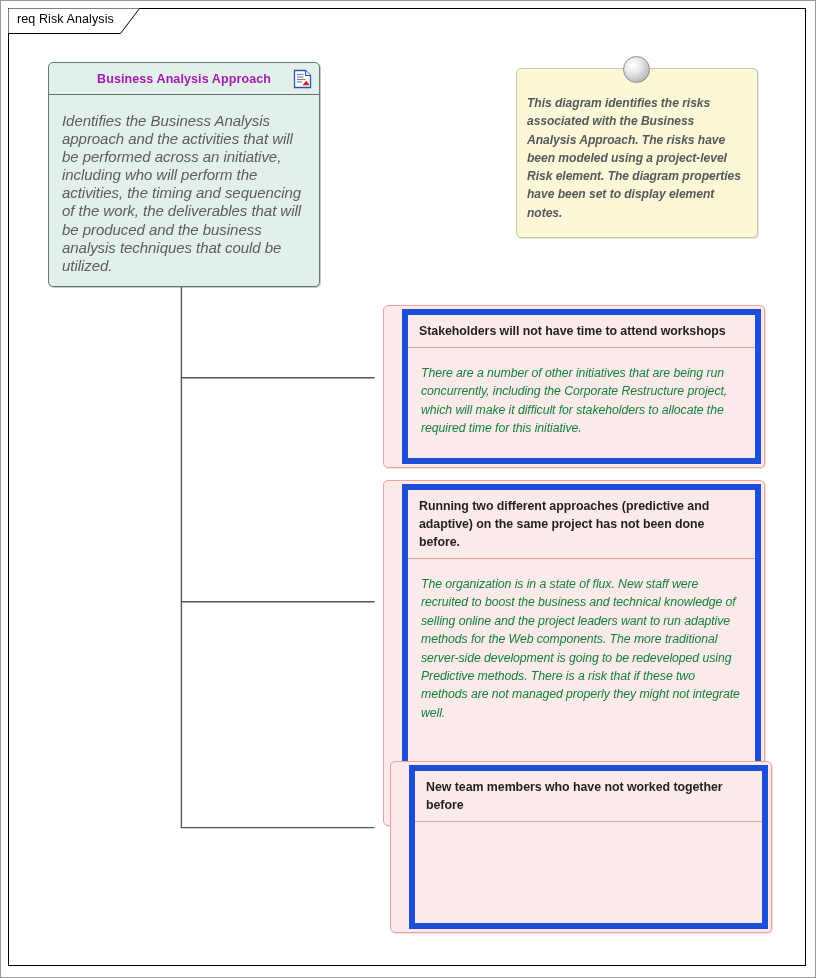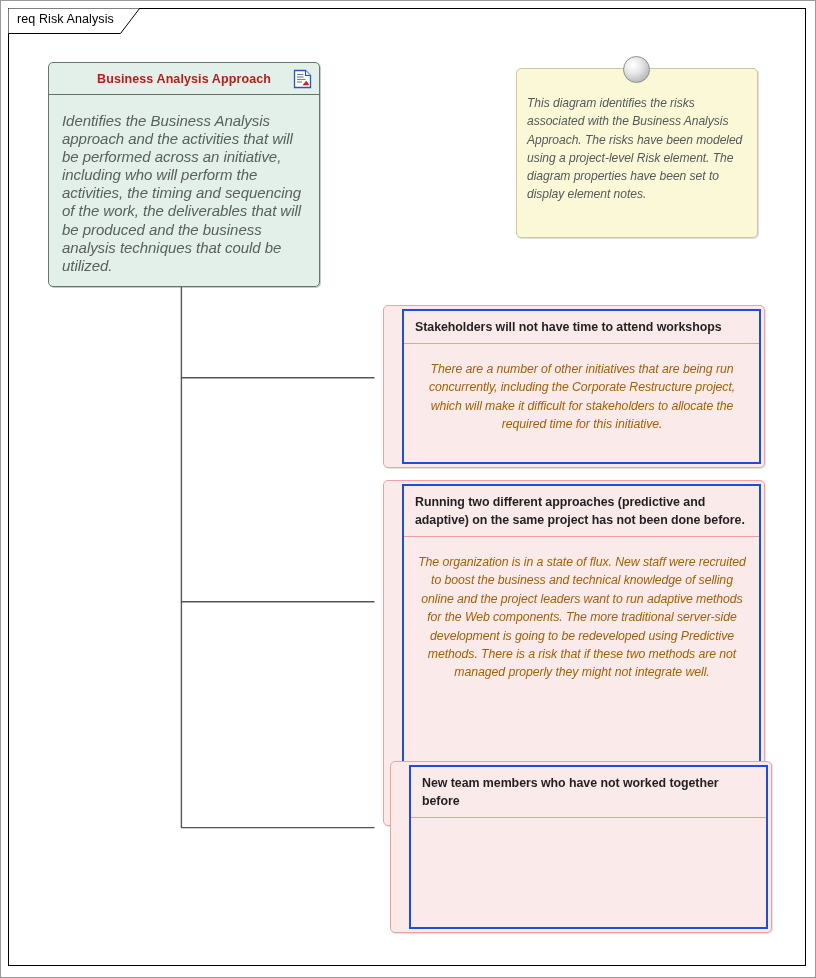--- a/index.html
+++ b/index.html
@@ -97,21 +97,21 @@
     box-sizing: border-box;
     border-bottom: 1px solid #5f736a;
     display: flex;
     align-items: center;
     justify-content: center;
     padding: 0 12px;
   }
   .req-title {
     font-size: 12.5px;
     font-weight: bold;
-    color: #b91c1c;
+    color: #a21caf;
     text-align: center;
     letter-spacing: 0.1px;
   }
   .req-icon {
     position: absolute;
     right: 7px;
     top: 6px;
     width: 19px;
     height: 20px;
   }
@@ -126,20 +126,21 @@
     letter-spacing: -0.05px;
   }
 
   
   .note-wrap {
     position: absolute;
     left: 516px;
     top: 68px;
     width: 242px;
     height: 170px;
+    font-weight: bold;
   }
   .note-box {
     position: absolute;
     left: 0; top: 0;
     width: 242px;
     height: 170px;
     box-sizing: border-box;
     border: 1px solid #c9c7a6;
     border-radius: 5px;
     background: #fbf8d8;
@@ -177,45 +178,44 @@
     background: #fbeaea;
     box-shadow: 1px 1px 0 rgba(170,140,140,0.25);
   }
   .risk-inner {
     position: absolute;
     left: 18px;
     top: 3px;
     right: 3px;
     bottom: 3px;
     box-sizing: border-box;
-    border: 2px solid #1d4ed8;
+    border: 6px solid #1d4ed8;
     background: #fbeaea;
   }
   .risk-header {
     box-sizing: border-box;
     border-bottom: 1px solid #f09c9c;
     padding: 7px 10px 7px 11px;
   }
   .risk-title {
     font-size: 12.4px;
     font-weight: bold;
     color: #231f20;
     line-height: 18px;
     letter-spacing: -0.05px;
   }
   .risk-body {
     padding: 16px 12px 8px 13px;
   }
   .risk-note-text {
     font-size: 12.3px;
     font-style: italic;
-    color: #a16207;
+    color: #15803d;
     line-height: 18.4px;
     letter-spacing: -0.08px;
-    text-align: center;
   }
 </style>
 </head>
 <body>
 
 <div id="canvas">
 
   <div class="diagram-frame"></div>
 
   <div class="frame-tab">

